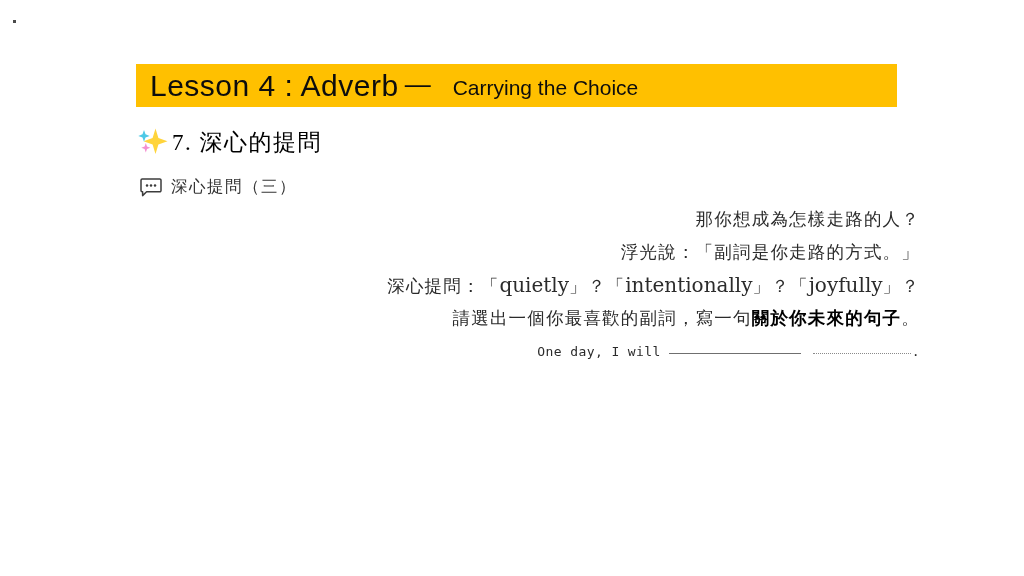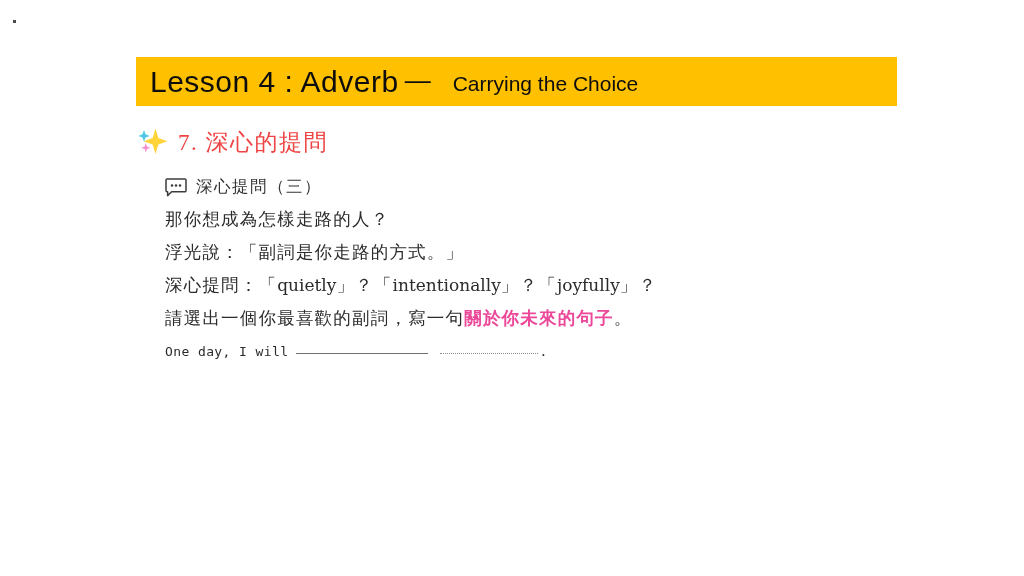--- a/index.html
+++ b/index.html
@@ -26,23 +26,23 @@
     width: 3px;
     height: 3px;
     background: #4a4a4a;
     border-radius: 0;
   }
 
   
   .title-banner {
     position: absolute;
     left: 136px;
-    top: 57px;
+    top: 64px;
     width: 761px;
-    height: 49px;
+    height: 43px;
     background: #FFC000;
     display: flex;
     align-items: center;
     padding-left: 14px;
     box-sizing: border-box;
     white-space: nowrap;
   }
   .title-main {
     font-family: "Liberation Sans", "DejaVu Sans", sans-serif;
     font-size: 30px;
@@ -82,31 +82,32 @@
   }
   .sparkle-icon {
     width: 34px;
     height: 32px;
     display: inline-block;
     flex: 0 0 auto;
   }
   .section-heading-label {
     font-family: "Liberation Serif", "DejaVu Serif", serif;
     font-size: 23px;
-    color: #ef4444;
+    color: #000000;
     letter-spacing: 1.5px;
-    margin-left: 8px;
+    margin-left: 2px;
   }
 
   
   .body-block {
     position: absolute;
-    left: 165px;
+    left: 140px;
     top: 170px;
     width: 780px;
+    text-align: right;
   }
   .body-line {
     font-family: "Liberation Serif", "DejaVu Serif", serif;
     font-size: 17.5px;
     color: #2b2b2b;
     line-height: 33px;
     height: 33px;
     letter-spacing: 1.2px;
     white-space: nowrap;
   }
@@ -124,31 +125,31 @@
     top: 1px;
   }
   .prompt-label {
     font-family: "Liberation Serif", "DejaVu Serif", serif;
     font-size: 16.5px;
     color: #333333;
     letter-spacing: 1.5px;
   }
   .emph {
     font-weight: bold;
-    color: #ec4899;
+    color: #000000;
   }
   .mono-line {
     font-family: "DejaVu Sans Mono", "Liberation Mono", monospace;
     font-size: 13px;
     letter-spacing: 0.4px;
     color: #2b2b2b;
   }
   .en-word {
     font-family: "DejaVu Serif", "Liberation Serif", serif;
-    font-size: 17px;
+    font-size: 20px;
     letter-spacing: 0;
   }
   .blank-long {
     display: inline-block;
     width: 132px;
     border-bottom: 1.5px solid #6f6f6f;
     margin: 0 6px 0 8px;
     vertical-align: 2px;
     height: 0;
   }

